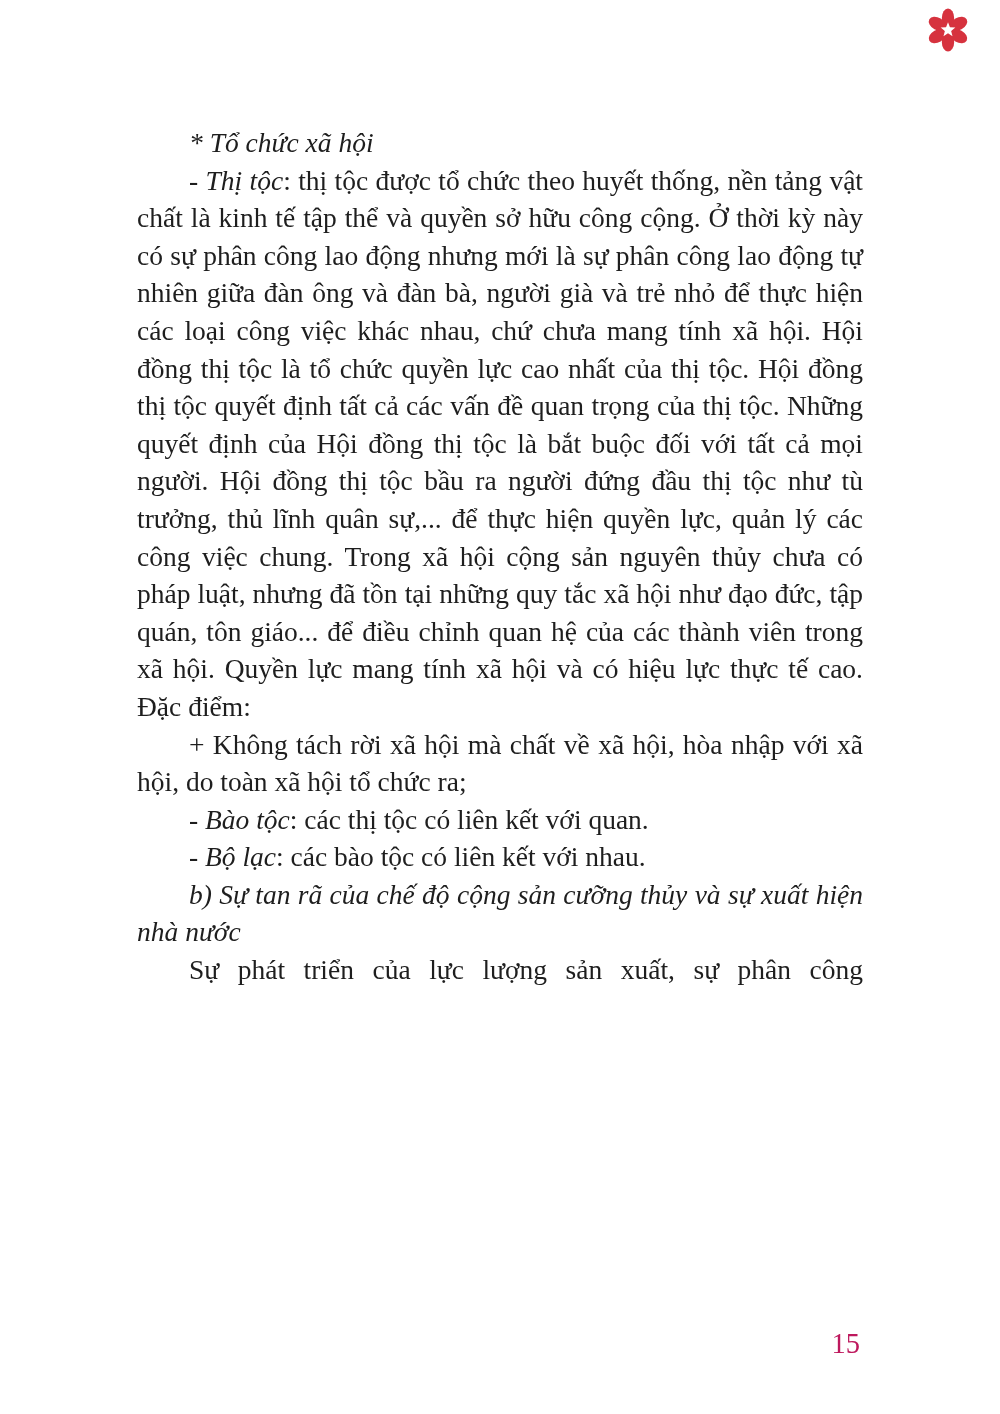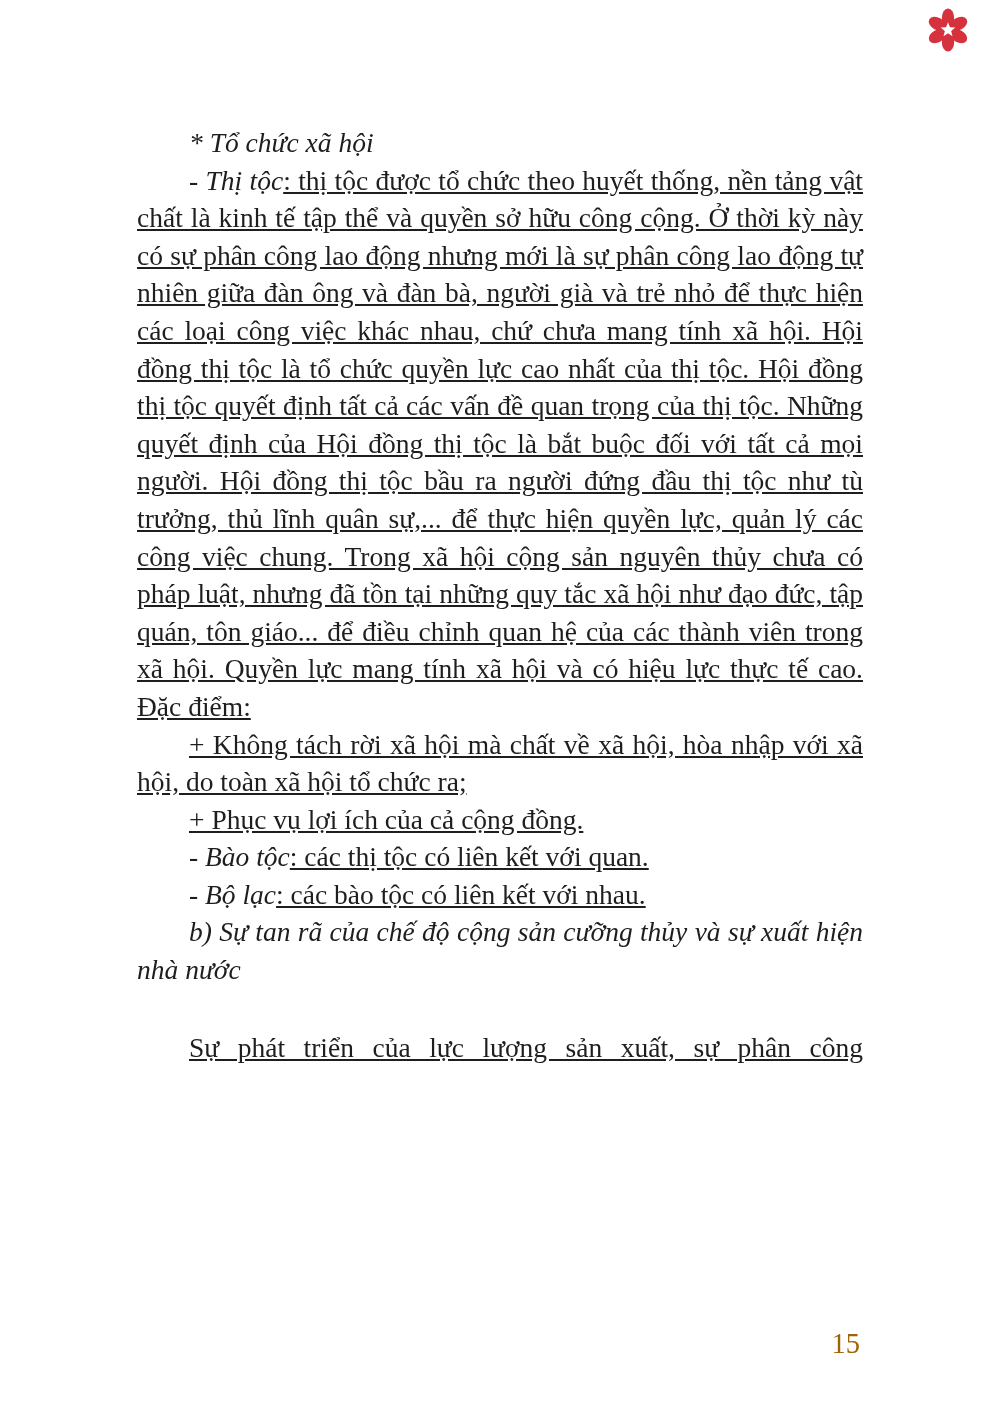--- a/index.html
+++ b/index.html
@@ -33,30 +33,29 @@
     font-size: 27.5px;
     line-height: 37.6px;
     text-align: justify;
   }
   .text-block p {
     margin: 0;
     text-indent: 52px;
   }
   .text-block p.justify-last {
     text-align-last: justify;
-    margin-top: 40px;
   }
   .italic { font-style: italic; }
-  .roman  { font-style: normal; text-decoration: underline; }
+  .roman  { font-style: normal; }
   .page-number {
     position: absolute;
     right: 140px;
     bottom: 54px;
     font-size: 28.5px;
-    color: #a16207;
+    color: #be185d;
   }
 </style>
 </head>
 <body>
 
 <div class="page">
 
   <svg class="flower" viewBox="0 0 40 40" aria-hidden="true">
     <g>
       <ellipse class="flower-petal" cx="20" cy="9" rx="5.6" ry="8.6" transform="rotate(0 20 20)"></ellipse>
@@ -66,21 +65,20 @@
       <ellipse class="flower-petal" cx="20" cy="9" rx="5.6" ry="8.6" transform="rotate(240 20 20)"></ellipse>
       <ellipse class="flower-petal" cx="20" cy="9" rx="5.6" ry="8.6" transform="rotate(300 20 20)"></ellipse>
     </g>
     <polygon class="flower-star" points="20,13 21.76,17.57 26.66,17.84 22.85,20.93 24.11,25.66 20,23 15.89,25.66 17.15,20.93 13.34,17.84 18.24,17.57"></polygon>
   </svg>
 
   <div class="text-block">
       <p><span class="italic">* Tổ chức xã hội</span></p>
       <p><span class="italic">- Thị tộc</span><span class="roman">: thị tộc được tổ chức theo huyết thống, nền tảng vật chất là kinh tế tập thể và quyền sở hữu công cộng. Ở thời kỳ này có sự phân công lao động nhưng mới là sự phân công lao động tự nhiên giữa đàn ông và đàn bà, người già và trẻ nhỏ để thực hiện các loại công việc khác nhau, chứ chưa mang tính xã hội. Hội đồng thị tộc là tổ chức quyền lực cao nhất của thị tộc. Hội đồng thị tộc quyết định tất cả các vấn đề quan trọng của thị tộc. Những quyết định của Hội đồng thị tộc là bắt buộc đối với tất cả mọi người. Hội đồng thị tộc bầu ra người đứng đầu thị tộc như tù trưởng, thủ lĩnh quân sự,... để thực hiện quyền lực, quản lý các công việc chung. Trong xã hội cộng sản nguyên thủy chưa có pháp luật, nhưng đã tồn tại những quy tắc xã hội như đạo đức, tập quán, tôn giáo... để điều chỉnh quan hệ của các thành viên trong xã hội. Quyền lực mang tính xã hội và có hiệu lực thực tế cao. Đặc điểm:</span></p>
       <p><span class="roman">+ Không tách rời xã hội mà chất về xã hội, hòa nhập với xã hội, do toàn xã hội tổ chức ra;</span></p>
-      <p><span class="roman">+ Phục vụ lợi ích của cả cộng đồng.</span></p>
       <p><span class="italic">- Bào tộc</span><span class="roman">: các thị tộc có liên kết với quan.</span></p>
       <p><span class="italic">- Bộ lạc</span><span class="roman">: các bào tộc có liên kết với nhau.</span></p>
       <p><span class="italic">b) Sự tan rã của chế độ cộng sản cưỡng thủy và sự xuất hiện nhà nước</span></p>
       <p class="justify-last"><span class="roman">Sự phát triển của lực lượng sản xuất, sự phân công</span></p>
     </div>
 
   <div class="page-number">15</div>
 
 </div>
 

